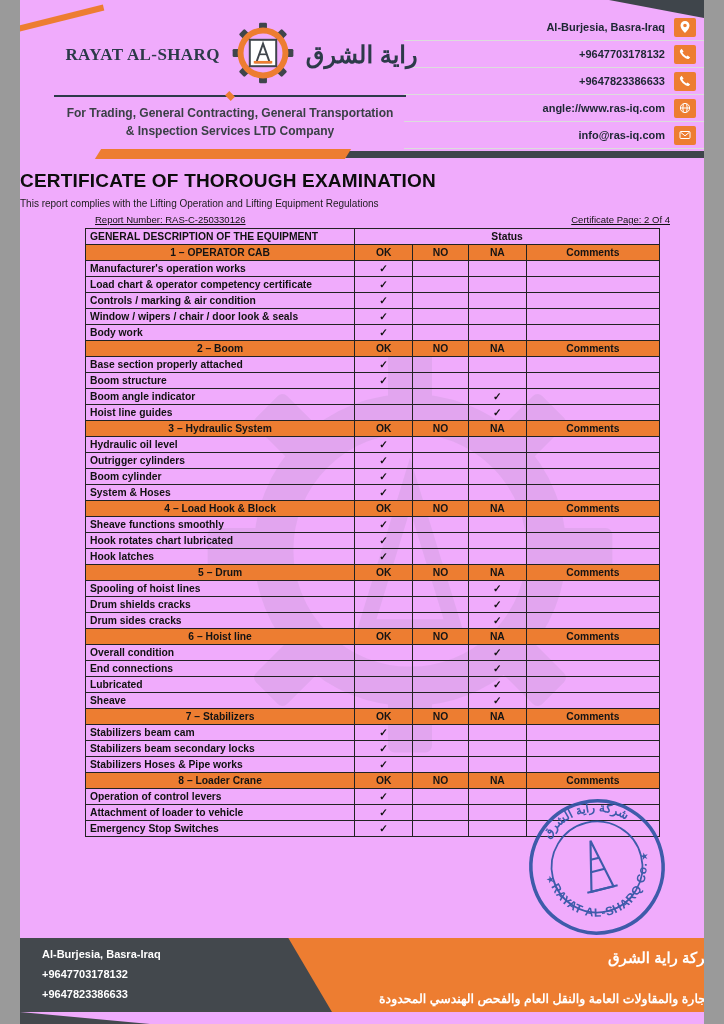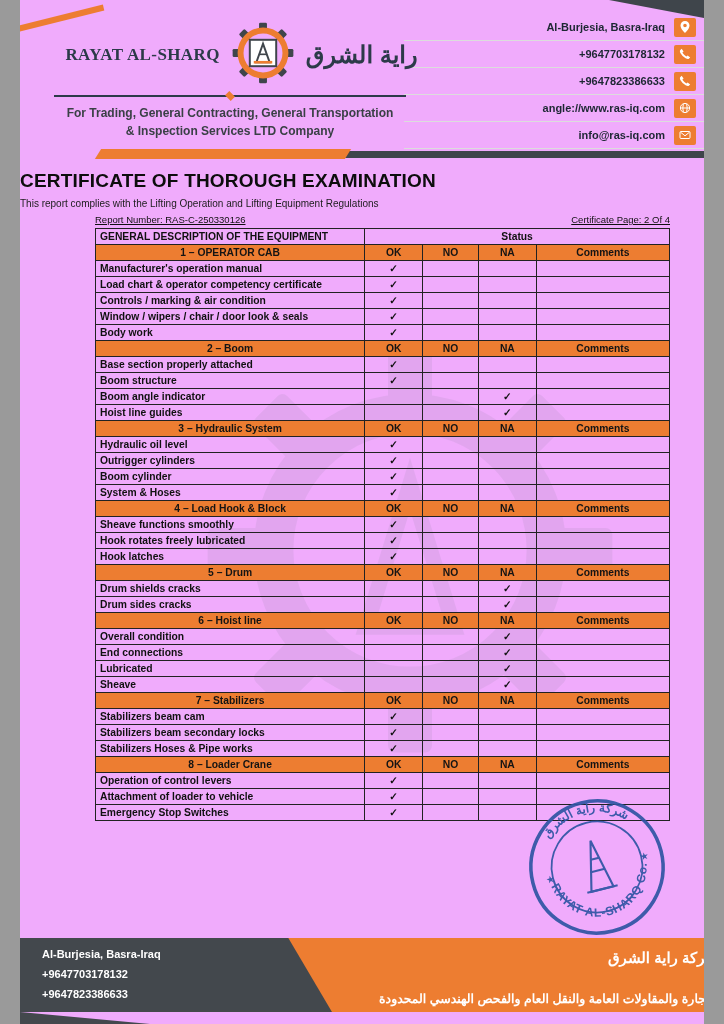--- a/index.html
+++ b/index.html
@@ -44,21 +44,21 @@
   
   .title-block { position:absolute; top:170px; left:0; right:0; }
   .cert-title { font-size:19px; font-weight:800; color:#0d0d0d; letter-spacing:.2px; }
   .cert-sub { font-size:10px; color:#1c1c1c; margin-top:6px; }
 
   
   .report-line { position:absolute; top:214px; left:75px; width:575px;
     display:flex; justify-content:space-between; font-size:9.5px; color:#111;text-decoration:underline; }
 
   
-  .tbl-wrap { position:absolute; top:228px; left:75px; width:575px; }
+  .tbl-wrap { position:absolute; top:228px; left:65px; width:575px; }
   table.tbl { width:100%; border-collapse:collapse; table-layout:fixed; }
   table.tbl td, table.tbl th { border:1px solid #222; font-size:10.3px;
     padding:1px 4px; height:14px; line-height:13px; vertical-align:middle;
     overflow:hidden; white-space:nowrap; }
   th.hdr-left { text-align:left; font-weight:bold; }
   th.hdr-status { text-align:center; font-weight:bold;margin-top:16px; }
   tr.section-row td { background:#ED7D31; font-weight:bold; color:#141414; }
   td.sec-title { text-align:center; }
   td.sec-col { text-align:center; }
   td.row-label { font-weight:bold; text-align:left; }
@@ -217,21 +217,21 @@
       </thead>
       <tbody>
           <tr class="section-row">
             <td class="sec-title">1 – OPERATOR CAB</td>
             <td class="sec-col">OK</td>
             <td class="sec-col">NO</td>
             <td class="sec-col">NA</td>
             <td class="sec-col">Comments</td>
           </tr>
           <tr>
-            <td class="row-label">Manufacturer's operation manual</td>
+            <td class="row-label">Manufacturer's operation works</td>
             <td class="check-cell">✓</td>
             <td class="check-cell"></td>
             <td class="check-cell"></td>
             <td class="comment-cell"></td>
           </tr>
           <tr>
             <td class="row-label">Load chart &amp; operator competency certificate</td>
             <td class="check-cell">✓</td>
             <td class="check-cell"></td>
             <td class="check-cell"></td>
@@ -336,39 +336,46 @@
             <td class="sec-col">Comments</td>
           </tr>
           <tr>
             <td class="row-label">Sheave functions smoothly</td>
             <td class="check-cell">✓</td>
             <td class="check-cell"></td>
             <td class="check-cell"></td>
             <td class="comment-cell"></td>
           </tr>
           <tr>
-            <td class="row-label">Hook rotates freely lubricated</td>
+            <td class="row-label">Hook rotates chart lubricated</td>
             <td class="check-cell">✓</td>
             <td class="check-cell"></td>
             <td class="check-cell"></td>
             <td class="comment-cell"></td>
           </tr>
           <tr>
             <td class="row-label">Hook latches</td>
             <td class="check-cell">✓</td>
             <td class="check-cell"></td>
             <td class="check-cell"></td>
             <td class="comment-cell"></td>
           </tr>
           <tr class="section-row">
             <td class="sec-title">5 – Drum</td>
             <td class="sec-col">OK</td>
             <td class="sec-col">NO</td>
             <td class="sec-col">NA</td>
             <td class="sec-col">Comments</td>
+          </tr>
+          <tr>
+            <td class="row-label">Spooling of hoist lines</td>
+            <td class="check-cell"></td>
+            <td class="check-cell"></td>
+            <td class="check-cell">✓</td>
+            <td class="comment-cell"></td>
           </tr>
           <tr>
             <td class="row-label">Drum shields cracks</td>
             <td class="check-cell"></td>
             <td class="check-cell"></td>
             <td class="check-cell">✓</td>
             <td class="comment-cell"></td>
           </tr>
           <tr>
             <td class="row-label">Drum sides cracks</td>

